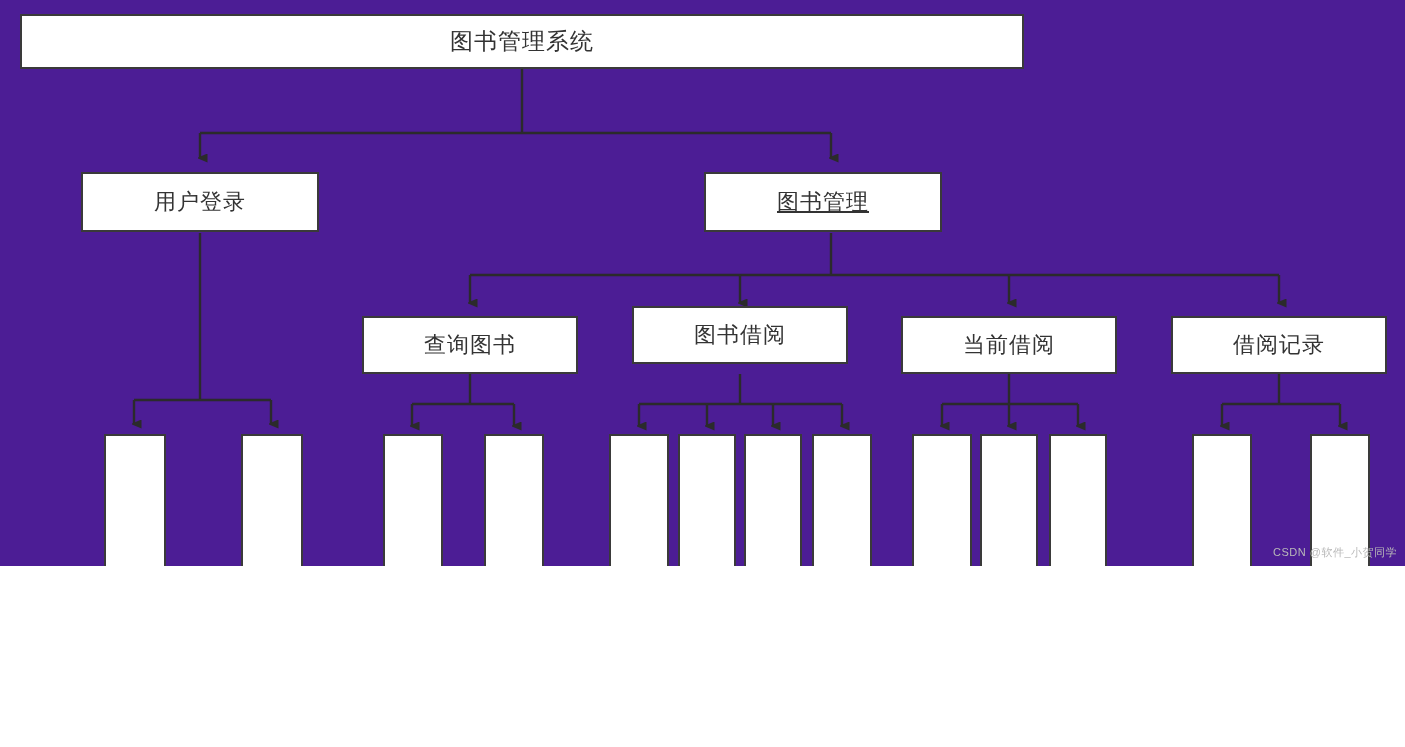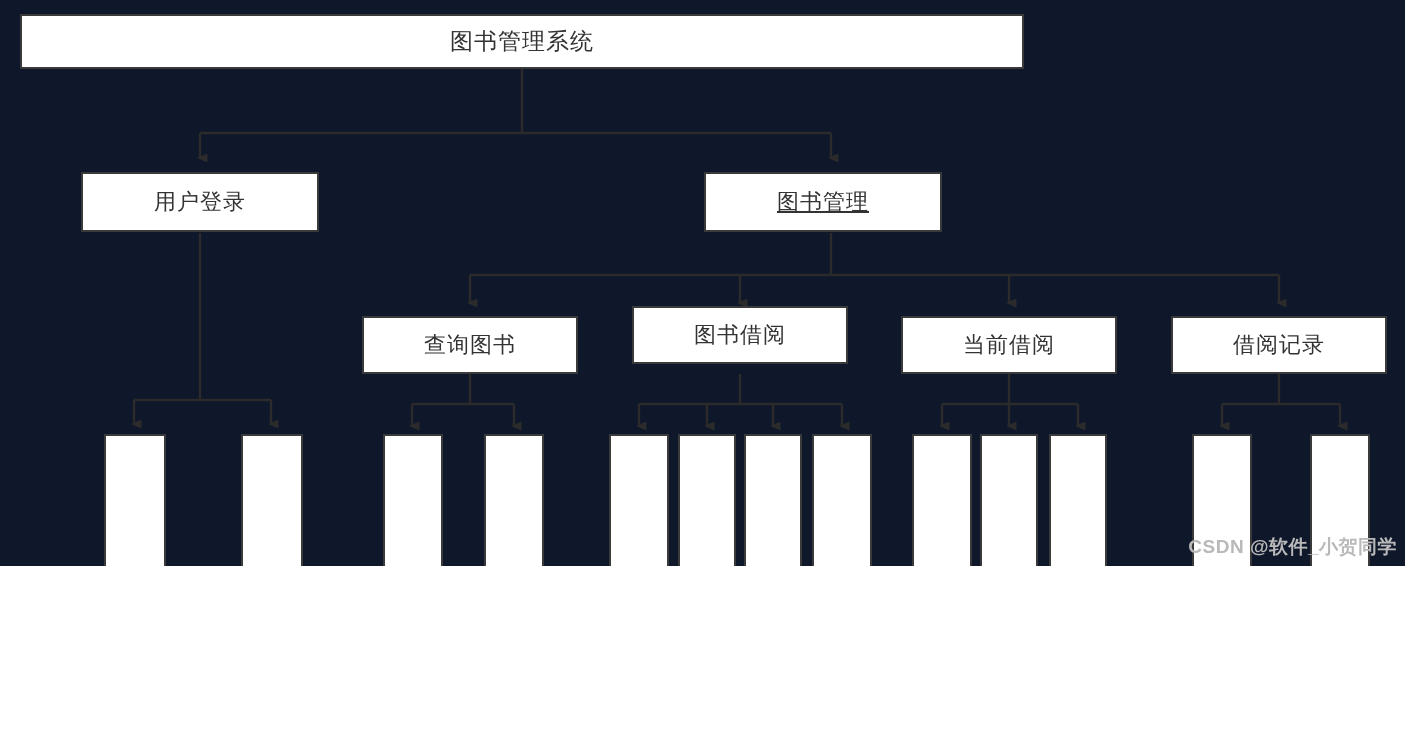--- a/index.html
+++ b/index.html
@@ -8,21 +8,21 @@
     padding: 0;
     background: #ffffff;
   }
   body {
     font-family: "Liberation Sans", "DejaVu Sans", sans-serif;
   }
   #canvas {
     position: relative;
     width: 1405px;
     height: 566px;
-    background: #0f172a;
+    background: #4c1d95;
     overflow: hidden;
   }
   svg#wires {
     position: absolute;
     left: 0;
     top: 0;
     width: 1405px;
     height: 747px;
     pointer-events: none;
   }
@@ -52,26 +52,25 @@
     text-orientation: upright;
     letter-spacing: 3px;
     line-height: 1.25;
     padding: 6px 0;
     white-space: nowrap;
   }
   .watermark {
     position: absolute;
     right: 8px;
     bottom: 6px;
-    font-size: 19px;
+    font-size: 11px;
     color: #b9b9b9;
     letter-spacing: 0.5px;
     z-index: 5;
     white-space: nowrap;
-    font-weight: bold;
   }
 </style>
 </head>
 <body>
 
 <div id="canvas">
 
   <svg id="wires" viewBox="0 0 1405 747">
     <defs>
       <marker id="arrow" markerWidth="10" markerHeight="10" refX="4.5" refY="7.5" orient="auto" markerUnits="userSpaceOnUse">

